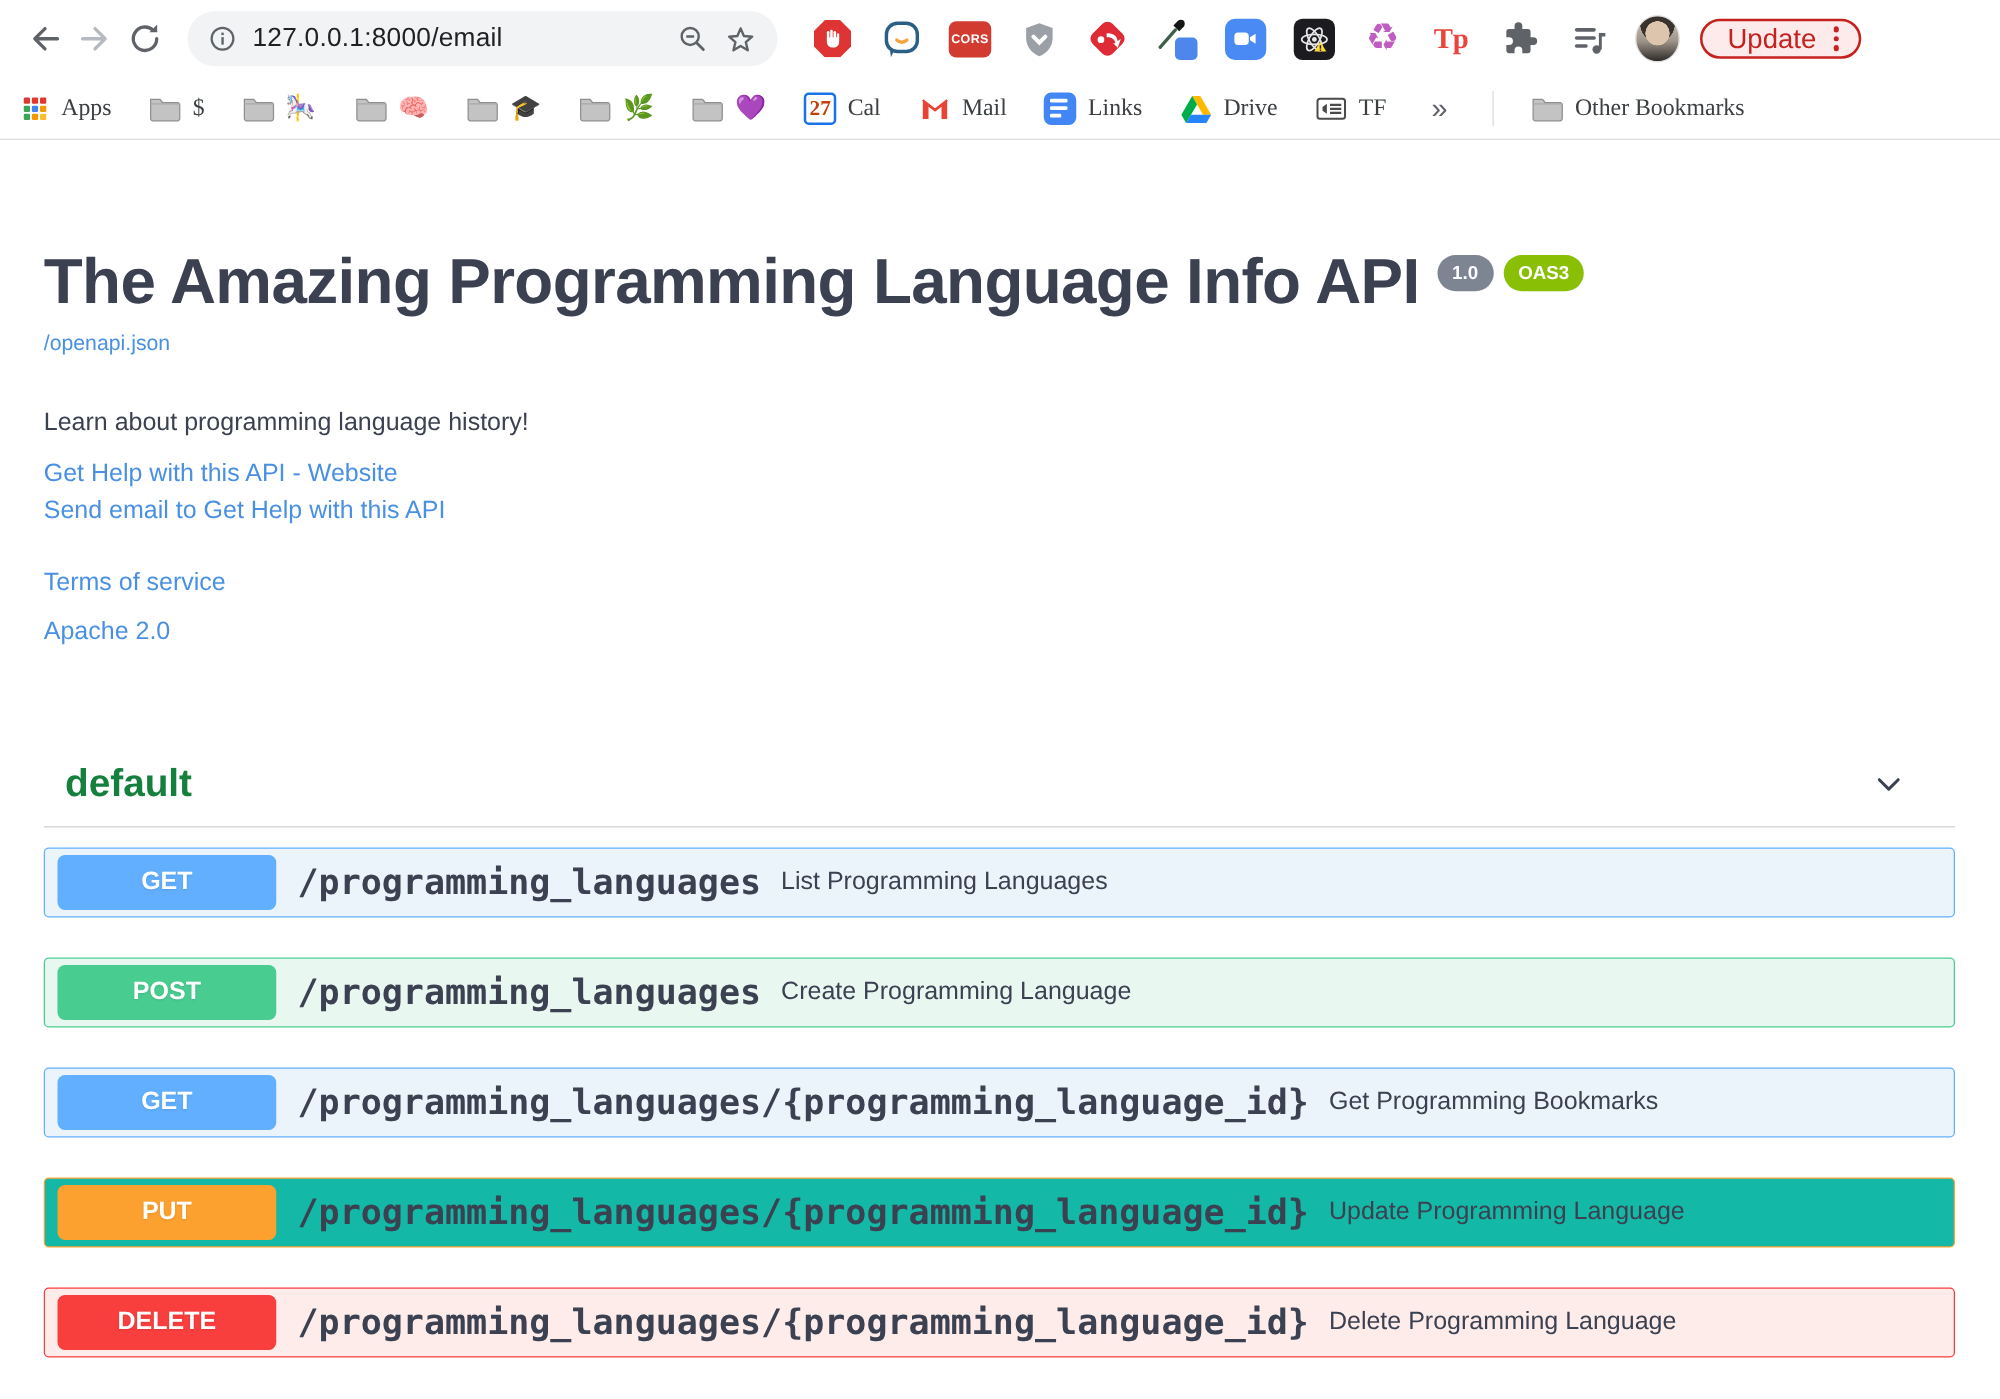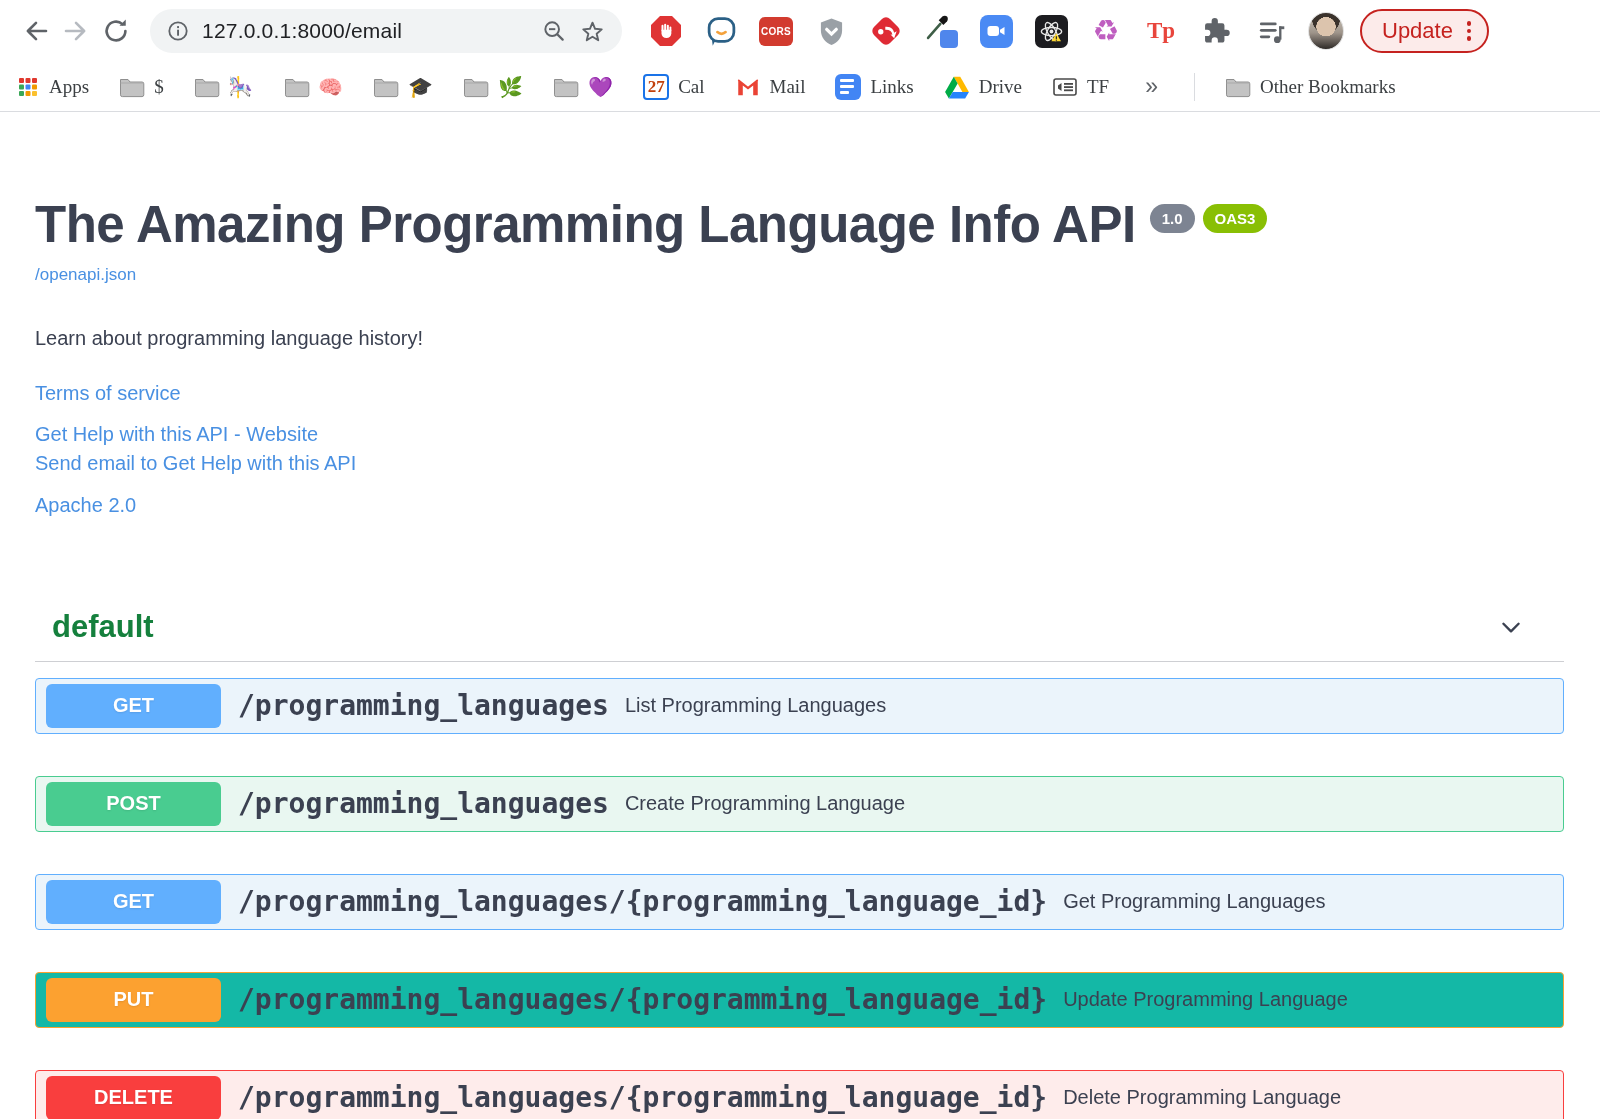--- a/index.html
+++ b/index.html
@@ -47,21 +47,21 @@
     background:#4f86ec;border-radius:4px; }
   .picker-wrap svg{ position:absolute;left:0;top:0; }
 
   .avatar{ width:38px;height:38px;border-radius:50%;
     background:
       radial-gradient(circle at 50% 38%, #dcc4ad 0 34%, transparent 35%),
       radial-gradient(circle at 50% 18%, #3a322c 0 40%, transparent 41%),
       linear-gradient(180deg,#cfc8bd 0%,#9e948a 55%,#2e2a27 100%);
     border:1px solid #e0e0e0; cursor:pointer; }
 
-  .update-btn{ margin-left:16px; height:44px; padding:0 16px 0 20px; border-radius:22px;
+  .update-btn{ margin-left:16px; height:32px; padding:0 16px 0 20px; border-radius:22px;
     border:2px solid #c5221f; background:#fcebea; display:flex; align-items:center; gap:14px;
     cursor:pointer; }
   .update-btn .lbl{ color:#c5221f; font-size:22px; }
   .dots{ display:flex; flex-direction:column; gap:3px; }
   .dots i{ width:4.5px;height:4.5px;border-radius:50%;background:#c5221f;display:block; }
 
   
   .bookmarks{ height:50px; display:flex; align-items:center; padding:0 16px; gap:30px;
     border-bottom:1px solid #dadce0; background:#fff; }
   .bmk{ display:flex; align-items:center; gap:9px; font-size:19px; color:#3c4043;
@@ -95,21 +95,21 @@
   .license{ margin-top:16px; }
 
   .tag-section{ margin-top:92px; }
   .tag-header{ display:flex; align-items:center; justify-content:space-between;
     border-bottom:1px solid rgba(59,65,81,.25); padding:0 40px 16px 0; cursor:pointer; }
   .tag-title{ font-size:31px; font-weight:bold; margin:0 0 0 17px; color:#15803d; }
   .tag-chevron{ background:none;border:none;padding:0;cursor:pointer;display:flex; }
 
   .ops{ margin-top:16px; }
   .op{ height:56px; border:1px solid; border-radius:4px; display:flex; align-items:center;
-    padding:0 10px; margin-bottom:42px; cursor:pointer; }
+    padding:0 10px; margin-bottom:32px; cursor:pointer; }
   .method{ width:175px; height:44px; border-radius:6px; color:#fff; font-weight:bold;
     font-size:20px; display:flex; align-items:center; justify-content:center;
     text-shadow:0 1px 2px rgba(0,0,0,.1); flex:0 0 auto; }
   .path{ font-family:"DejaVu Sans Mono", monospace; font-weight:bold; font-size:28px;
     color:#3b4151; margin-left:17px; }
   .summary{ font-size:20px; color:#3b4151; margin-left:16px; }
 
   .op.get{ background:#ebf4fb; border-color:#61affe; }
   .op.get .method{ background:#61affe; }
   .op.post{ background:#e9f7f1; border-color:#49cc90; }
@@ -396,26 +396,26 @@
     <div class="badges">
       <span class="pill version">1.0</span>
       <span class="pill oas">OAS3</span>
     </div>
   </div>
 
   <a class="spec-link">/openapi.json</a>
 
   <p class="description">Learn about programming language history!</p>
 
-  <div class="link-block terms">
-    <a>Terms of service</a>
-  </div>
   <div class="link-block help-links">
     <a>Get Help with this API - Website</a>
     <a>Send email to Get Help with this API</a>
+  </div>
+  <div class="link-block terms">
+    <a>Terms of service</a>
   </div>
   <div class="link-block license">
     <a>Apache 2.0</a>
   </div>
 
   <div class="tag-section">
     <div class="tag-header">
       <h3 class="tag-title">default</h3>
       <button class="tag-chevron">
         <svg width="26" height="26" viewBox="0 0 24 24">
@@ -434,21 +434,21 @@
 
       <div class="op post">
         <span class="method">POST</span>
         <span class="path">/programming_languages</span>
         <span class="summary">Create Programming Language</span>
       </div>
 
       <div class="op get">
         <span class="method">GET</span>
         <span class="path">/programming_languages/{programming_language_id}</span>
-        <span class="summary">Get Programming Languages</span>
+        <span class="summary">Get Programming Bookmarks</span>
       </div>
 
       <div class="op put">
         <span class="method">PUT</span>
         <span class="path">/programming_languages/{programming_language_id}</span>
         <span class="summary">Update Programming Language</span>
       </div>
 
       <div class="op delete">
         <span class="method">DELETE</span>

